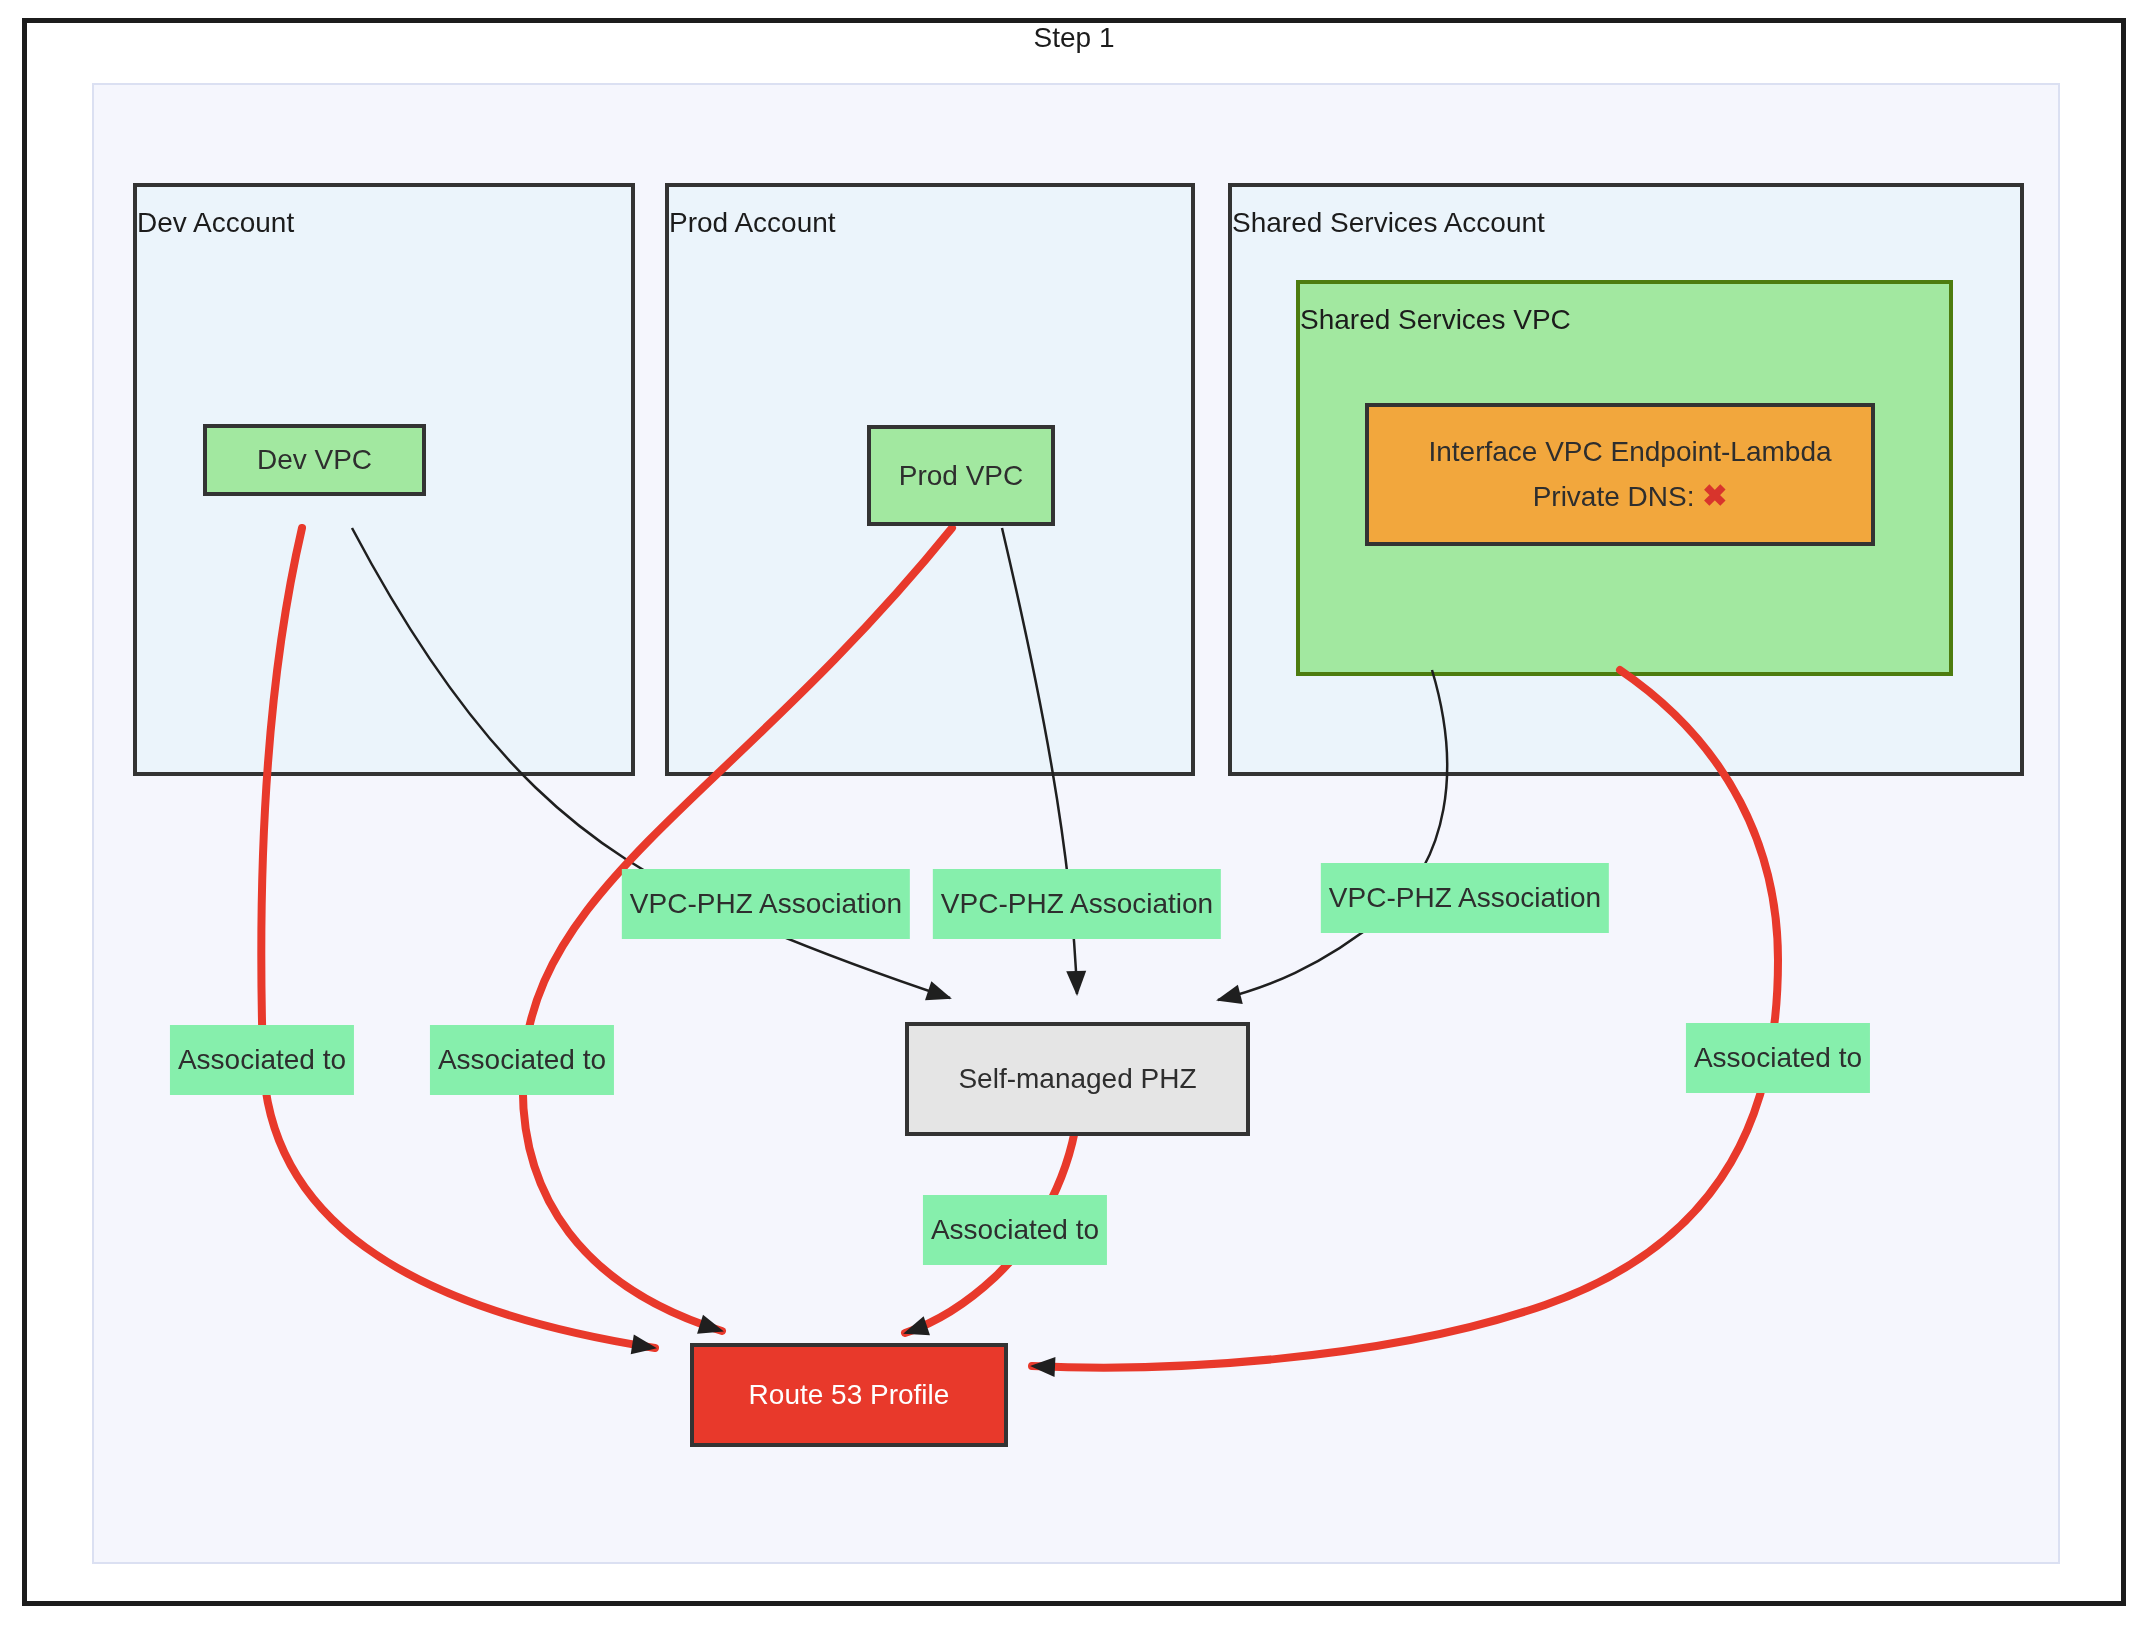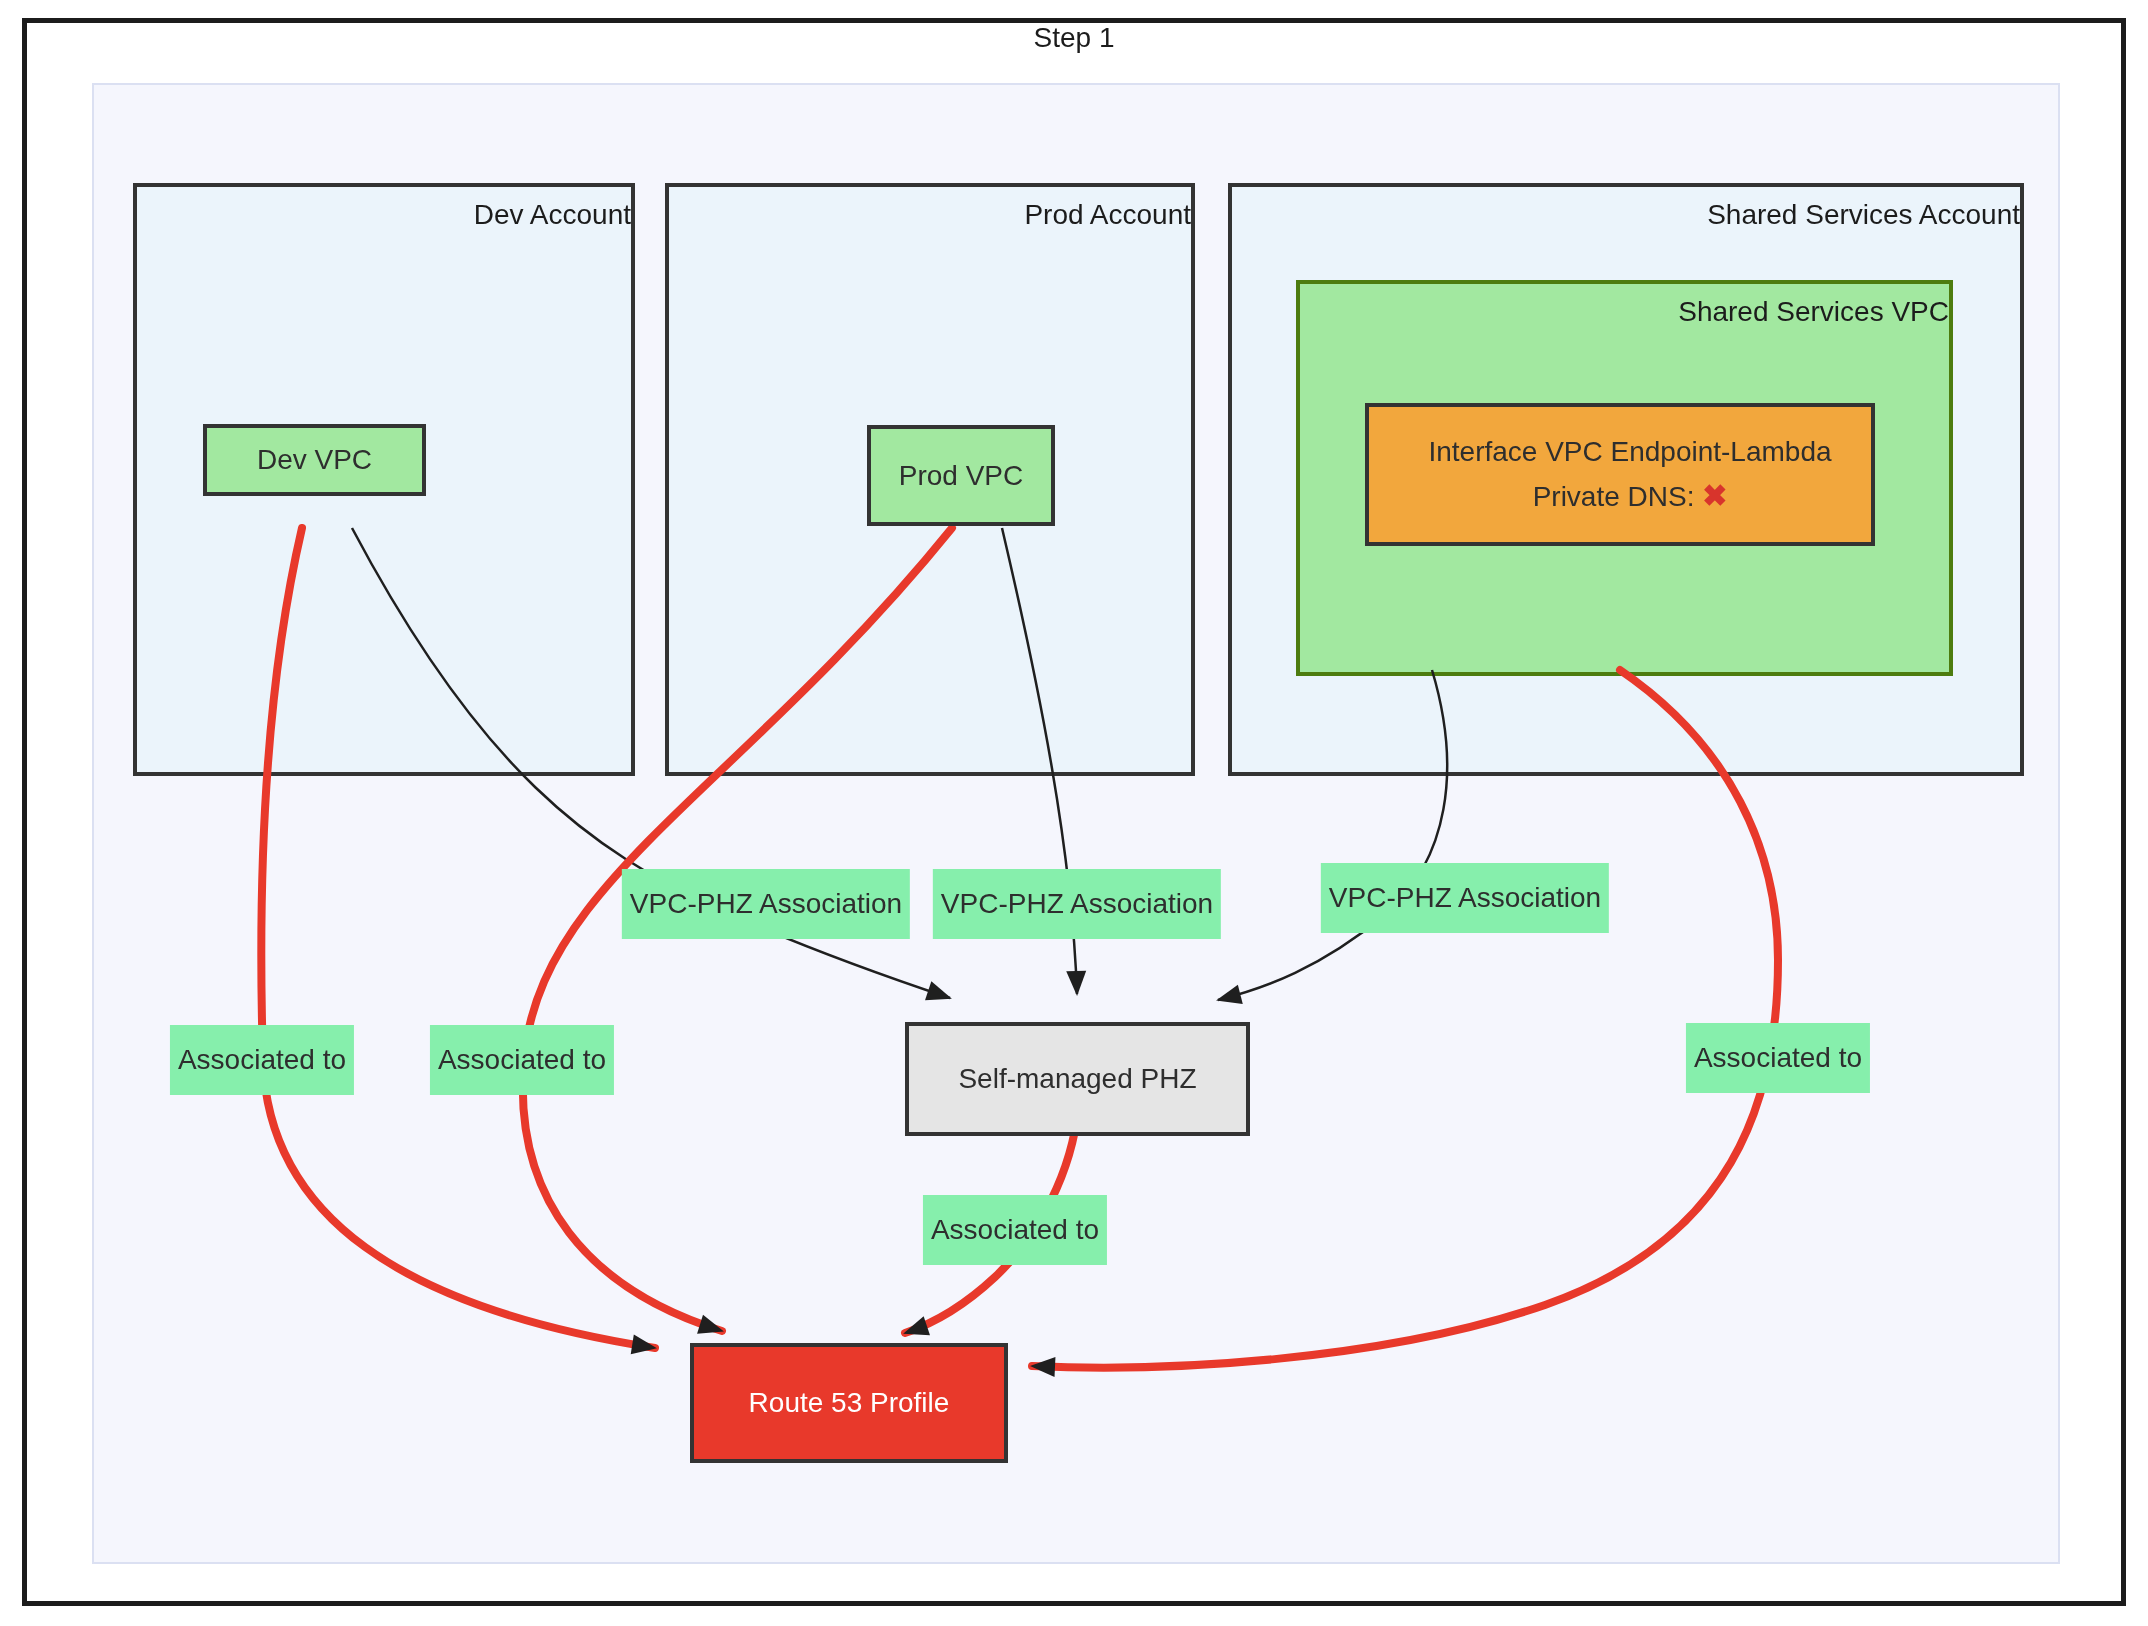--- a/index.html
+++ b/index.html
@@ -8,30 +8,30 @@
   .frame{position:absolute;left:22px;top:18px;width:2094px;height:1578px;
          border:5px solid #1c1c1c;background:#ffffff;}
   .diagram-title{position:absolute;left:1074px;top:22px;transform:translateX(-50%);
          font-size:28px;color:#1c1c1c;white-space:nowrap;}
   .canvas{position:absolute;left:92px;top:83px;width:1964px;height:1477px;
          background:#f5f6fd;border:2px solid #dbe0f2;}
   .account{position:absolute;background:#ebf4fb;border:4px solid #333;}
   .acct-dev{left:133px;top:183px;width:494px;height:585px;}
   .acct-prod{left:665px;top:183px;width:522px;height:585px;}
   .acct-shared{left:1228px;top:183px;width:788px;height:585px;}
-  .box-title{display:block;text-align:right;margin-top:12px;font-size:28px;color:#1c1c1c;white-space:nowrap;padding-left:20px;}
+  .box-title{display:block;text-align:left;margin-top:20px;font-size:28px;color:#1c1c1c;white-space:nowrap;}
   .subvpc{position:absolute;left:1296px;top:280px;width:649px;height:388px;
          background:#a2e8a0;border:4px solid #4d7c0f;}
   .node{position:absolute;border:4px solid #333;display:flex;align-items:center;justify-content:center;
         flex-direction:column;font-size:28px;color:#2e2e2e;text-align:center;box-sizing:border-box;}
   .node-devvpc{left:203px;top:424px;width:223px;height:72px;background:#a2e8a0;}
   .node-prodvpc{left:867px;top:425px;width:188px;height:101px;background:#a2e8a0;}
   .node-endpoint{left:1365px;top:403px;width:510px;height:143px;background:#f2a73d;line-height:1.55;padding-left:20px;}
   .node-phz{left:905px;top:1005px;width:345px;height:114px;background:#e5e5e5;margin-top:17px;}
-  .node-r53{left:690px;top:1343px;width:318px;height:120px;background:#e8392b;color:#ffffff;}
+  .node-r53{left:690px;top:1343px;width:318px;height:104px;background:#e8392b;color:#ffffff;}
   .edge-label{position:absolute;transform:translate(-50%,-50%);background:#86efac;color:#2e2e2e;
         font-size:28px;padding:19px 8px;white-space:nowrap;}
   .cross-glyph{color:#d8342c;font-weight:bold;font-size:30px;}
   svg.edges{position:absolute;left:0;top:0;width:2148px;height:1626px;pointer-events:none;}
 </style>
 </head>
 <body>
 
 <div id="stage">
   <div class="frame"></div>

